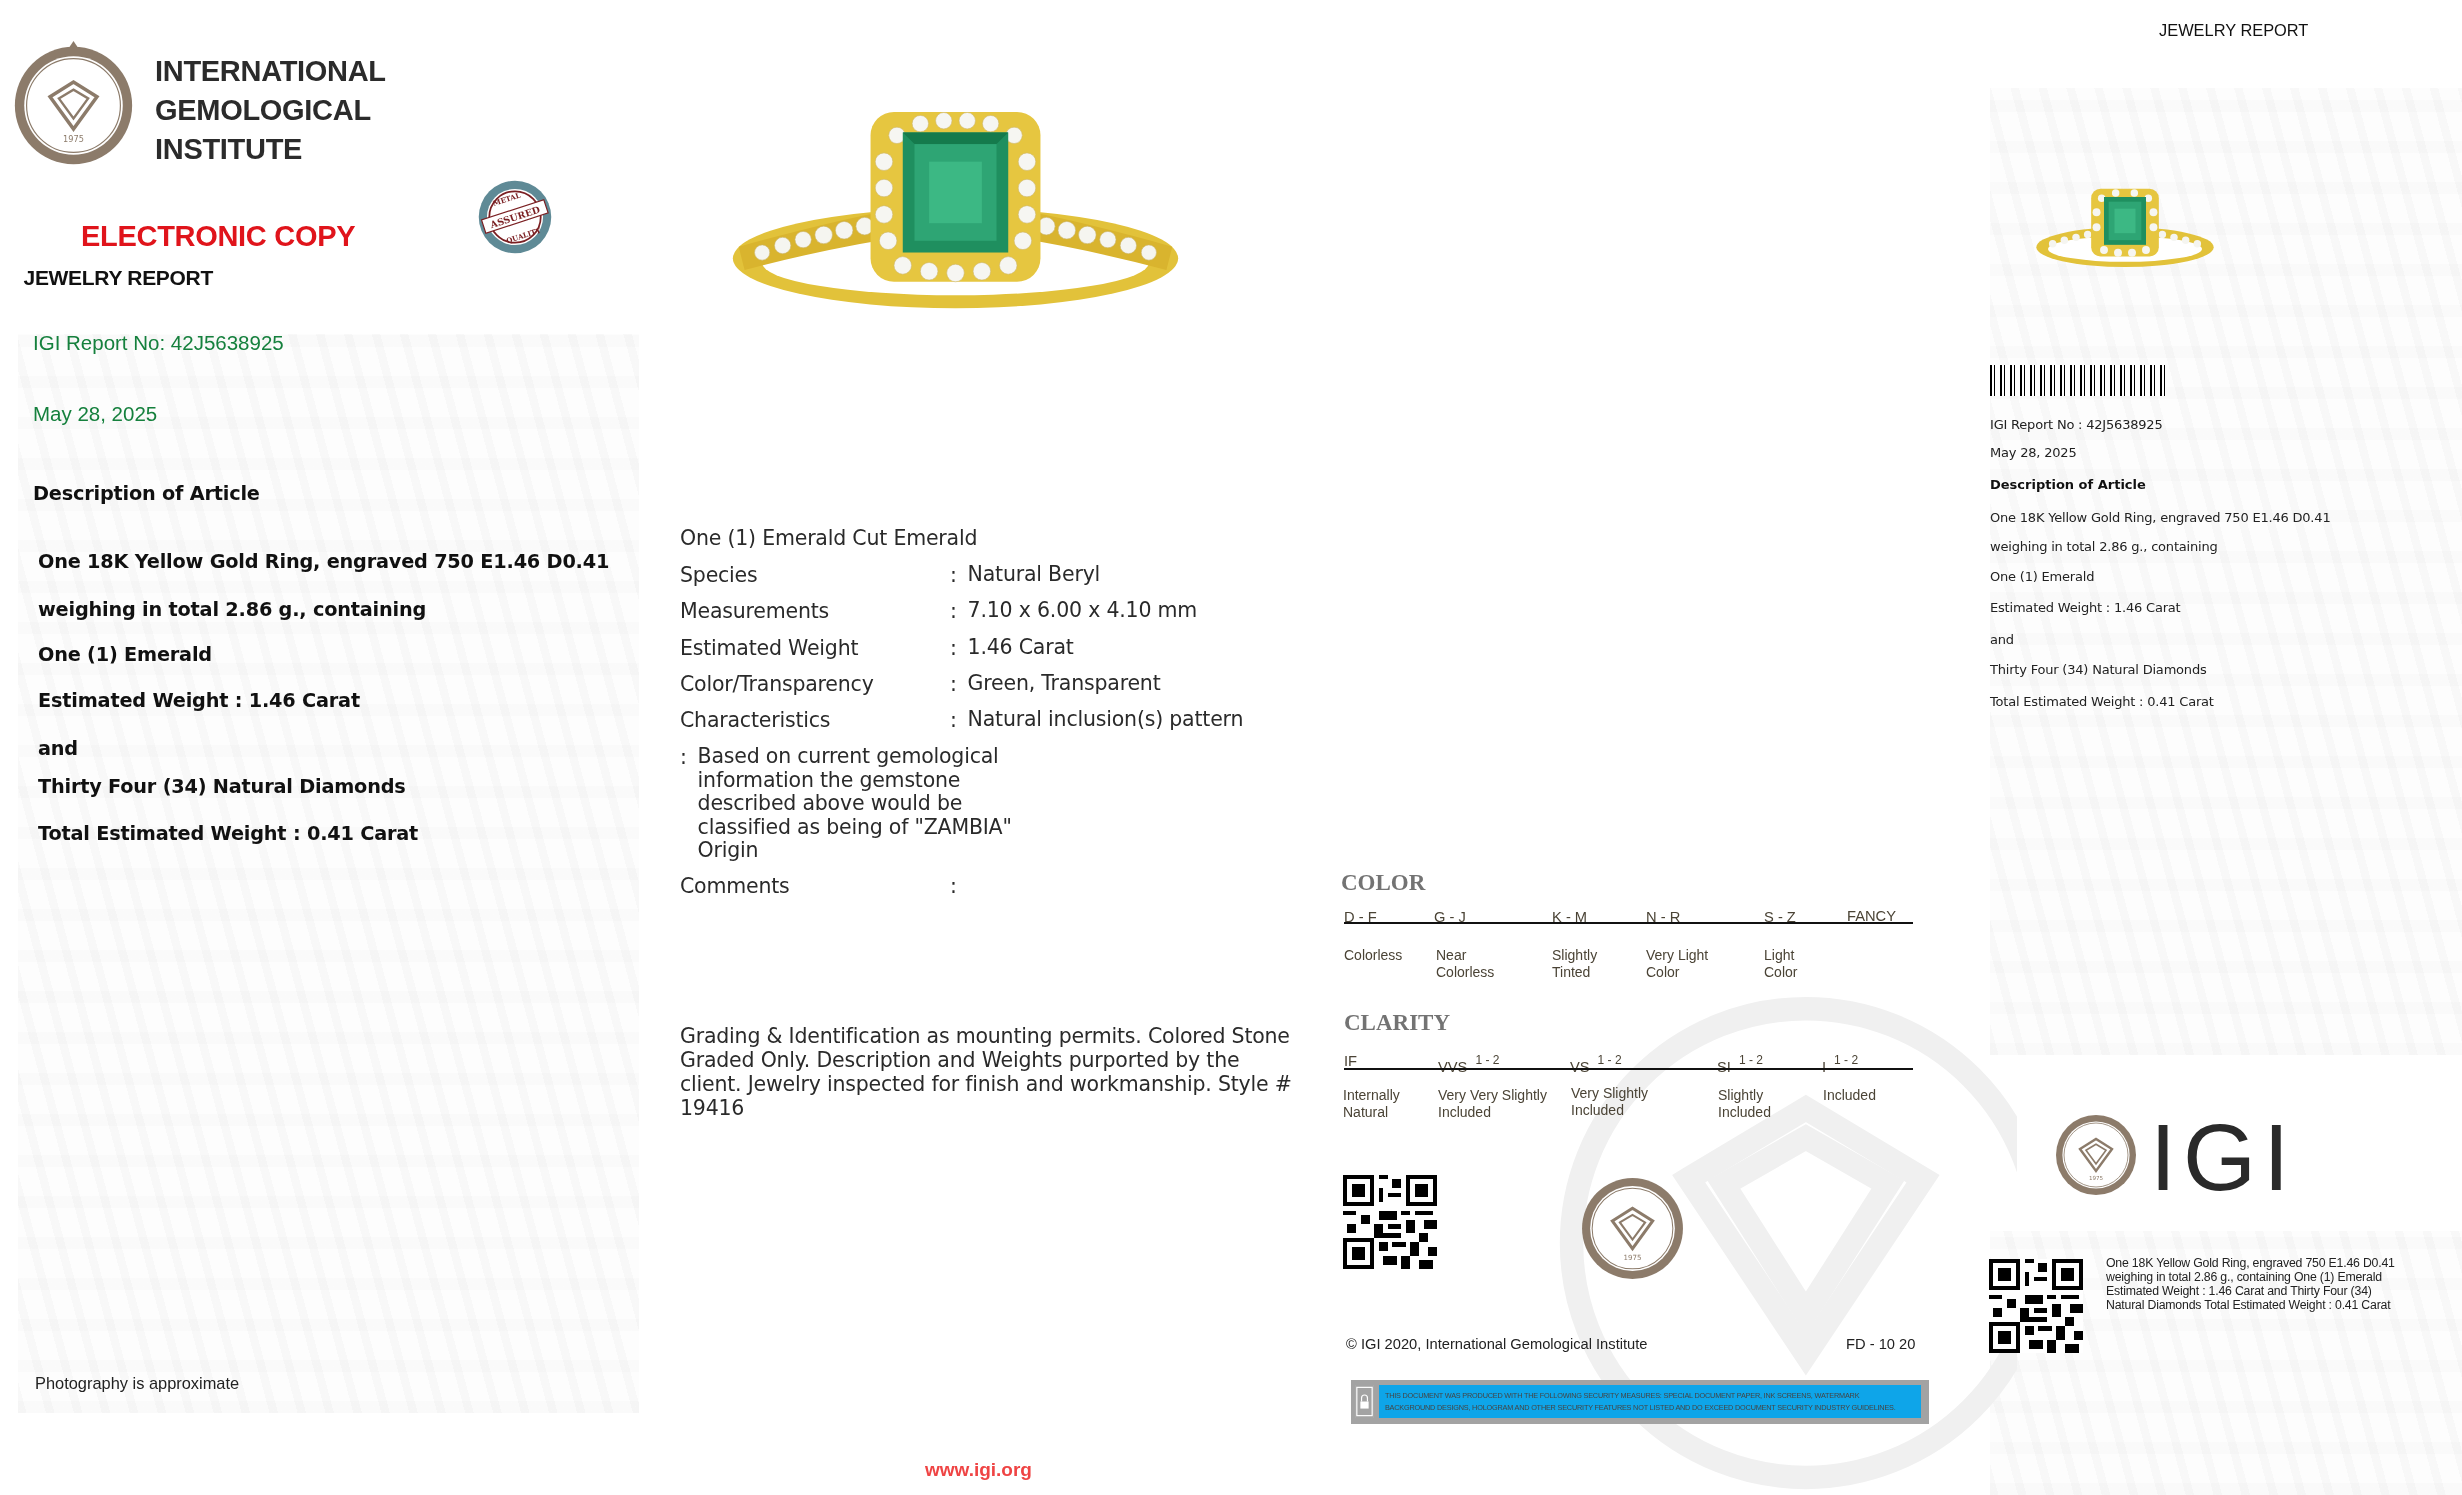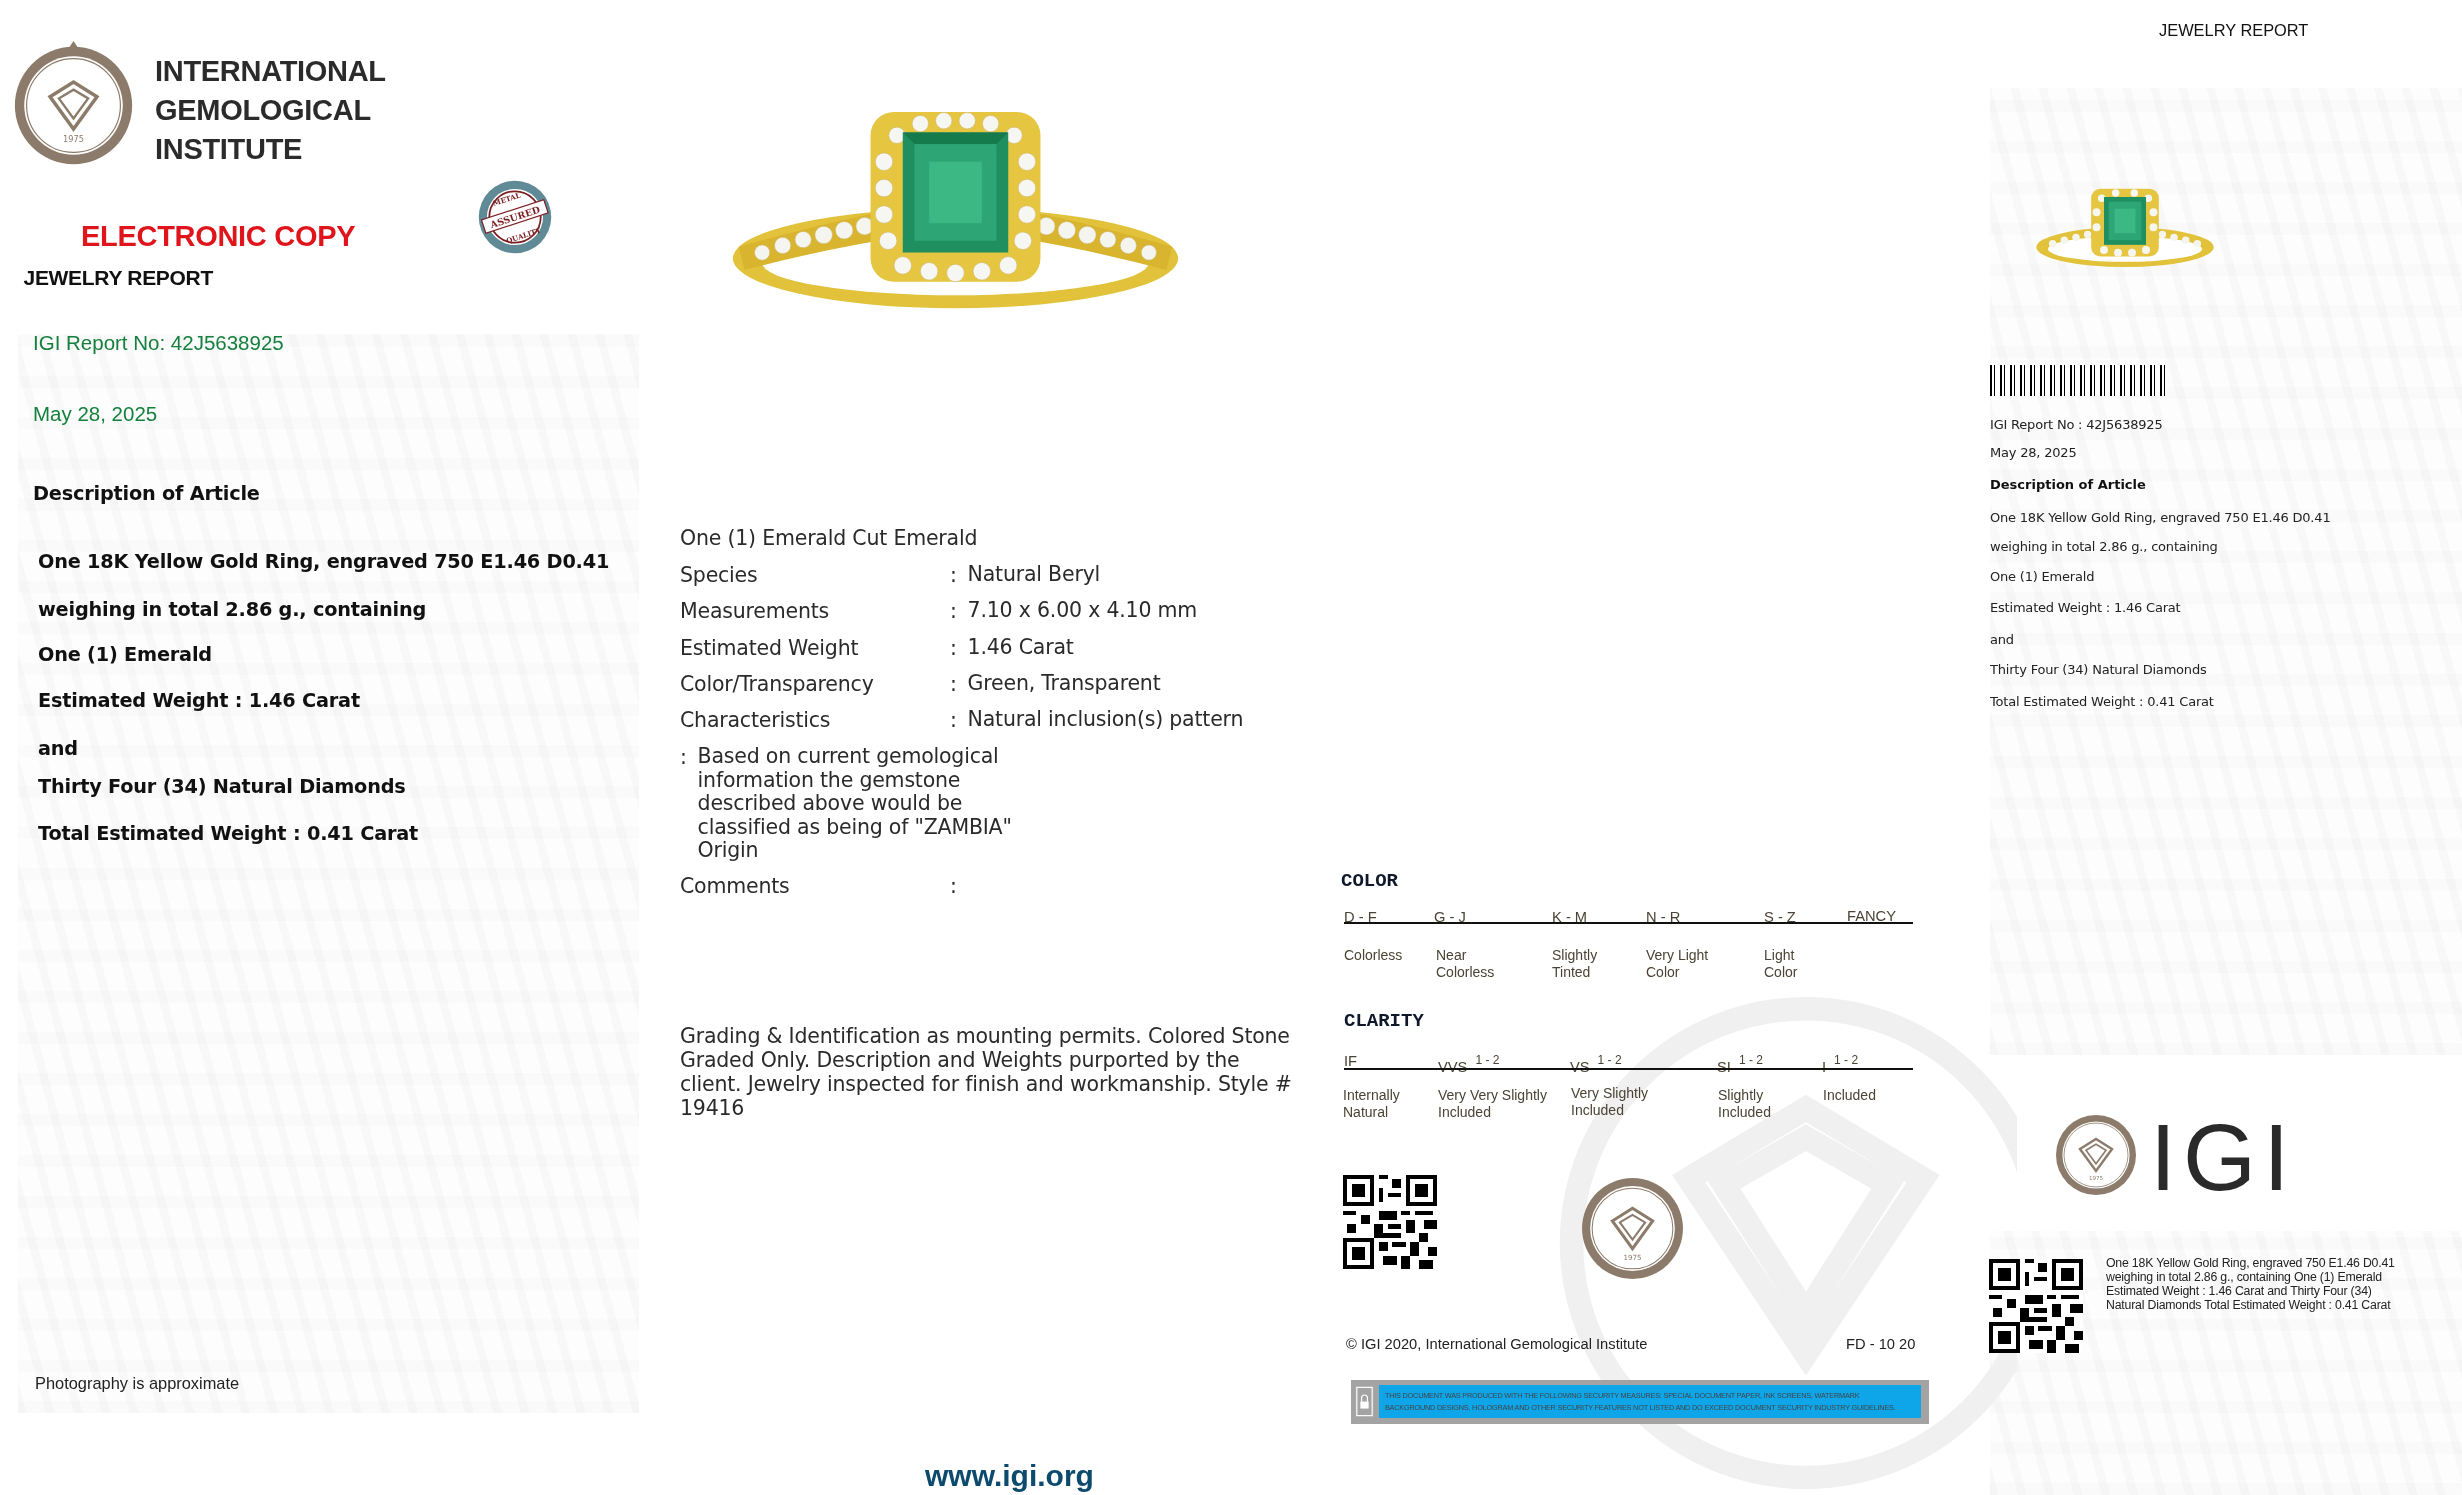--- a/index.html
+++ b/index.html
@@ -25,24 +25,24 @@
   .left-bold { font-size: 19.3px; font-weight: bold; color: #111; font-family: "DejaVu Sans", sans-serif; letter-spacing: -0.2px; }
   .photo-note { font-size: 16.4px; color: #222; font-family: "Liberation Sans", sans-serif; }
 
   
   .center-text { font-family: "DejaVu Sans", sans-serif; font-size: 20.5px; color: #2a2a2a; letter-spacing: -0.2px; }
   .spec-row { position: absolute; left: 680px; width: 616px; display: flex; }
   .spec-label { width: 270px; }
   .spec-colon { width: 17.6px; }
   .spec-value { width: 317px; line-height: 23.5px; }
   .grading-note { line-height: 24px; width: 621px; }
-  .www { font-family: "Liberation Sans", sans-serif; font-weight: bold; font-size: 30px; color: #0c4a6e; }
+  .www { font-family: "Liberation Sans", sans-serif; font-weight: bold; font-size: 19px; color: #ef4444; }
 
   
-  .scale-title { font-family: Liberation Mono, monospace; font-weight: bold; font-size: 19px; color: #0f172a; }
+  .scale-title { font-family: Liberation Serif, serif; font-weight: bold; font-size: 23px; color: #737373; }
   .scale-head { font-family: "Liberation Sans", sans-serif; font-size: 14.7px; color: #4a4335; }
   .scale-desc { font-family: "Liberation Sans", sans-serif; font-size: 14px; color: #4a4335; line-height: 17px; }
   .scale-line { position: absolute; height: 2.3px; background: #111; }
   sup { font-size: 12px; vertical-align: 8.2px; margin-left: 8px; }
 
   .footer-copy { font-family: "Liberation Sans", sans-serif; font-size: 14.7px; color: #222; }
   .security-box { position: absolute; left: 1351px; top: 1380px; width: 578px; height: 44px; background: #a3a3a3; }
   .security-icon { position: absolute; left: 3.5px; top: 5.3px; width: 19px; height: 33px; background: #fff; }
   .security-inner { position: absolute; left: 28px; top: 5.3px; width: 542px; height: 33px; background: #0ea5e9; font-family: "Liberation Sans", sans-serif; font-size: 7.3px; color: #444; padding: 4.7px 0 0 5.9px; line-height: 11.7px; letter-spacing: -0.2px; }
 

